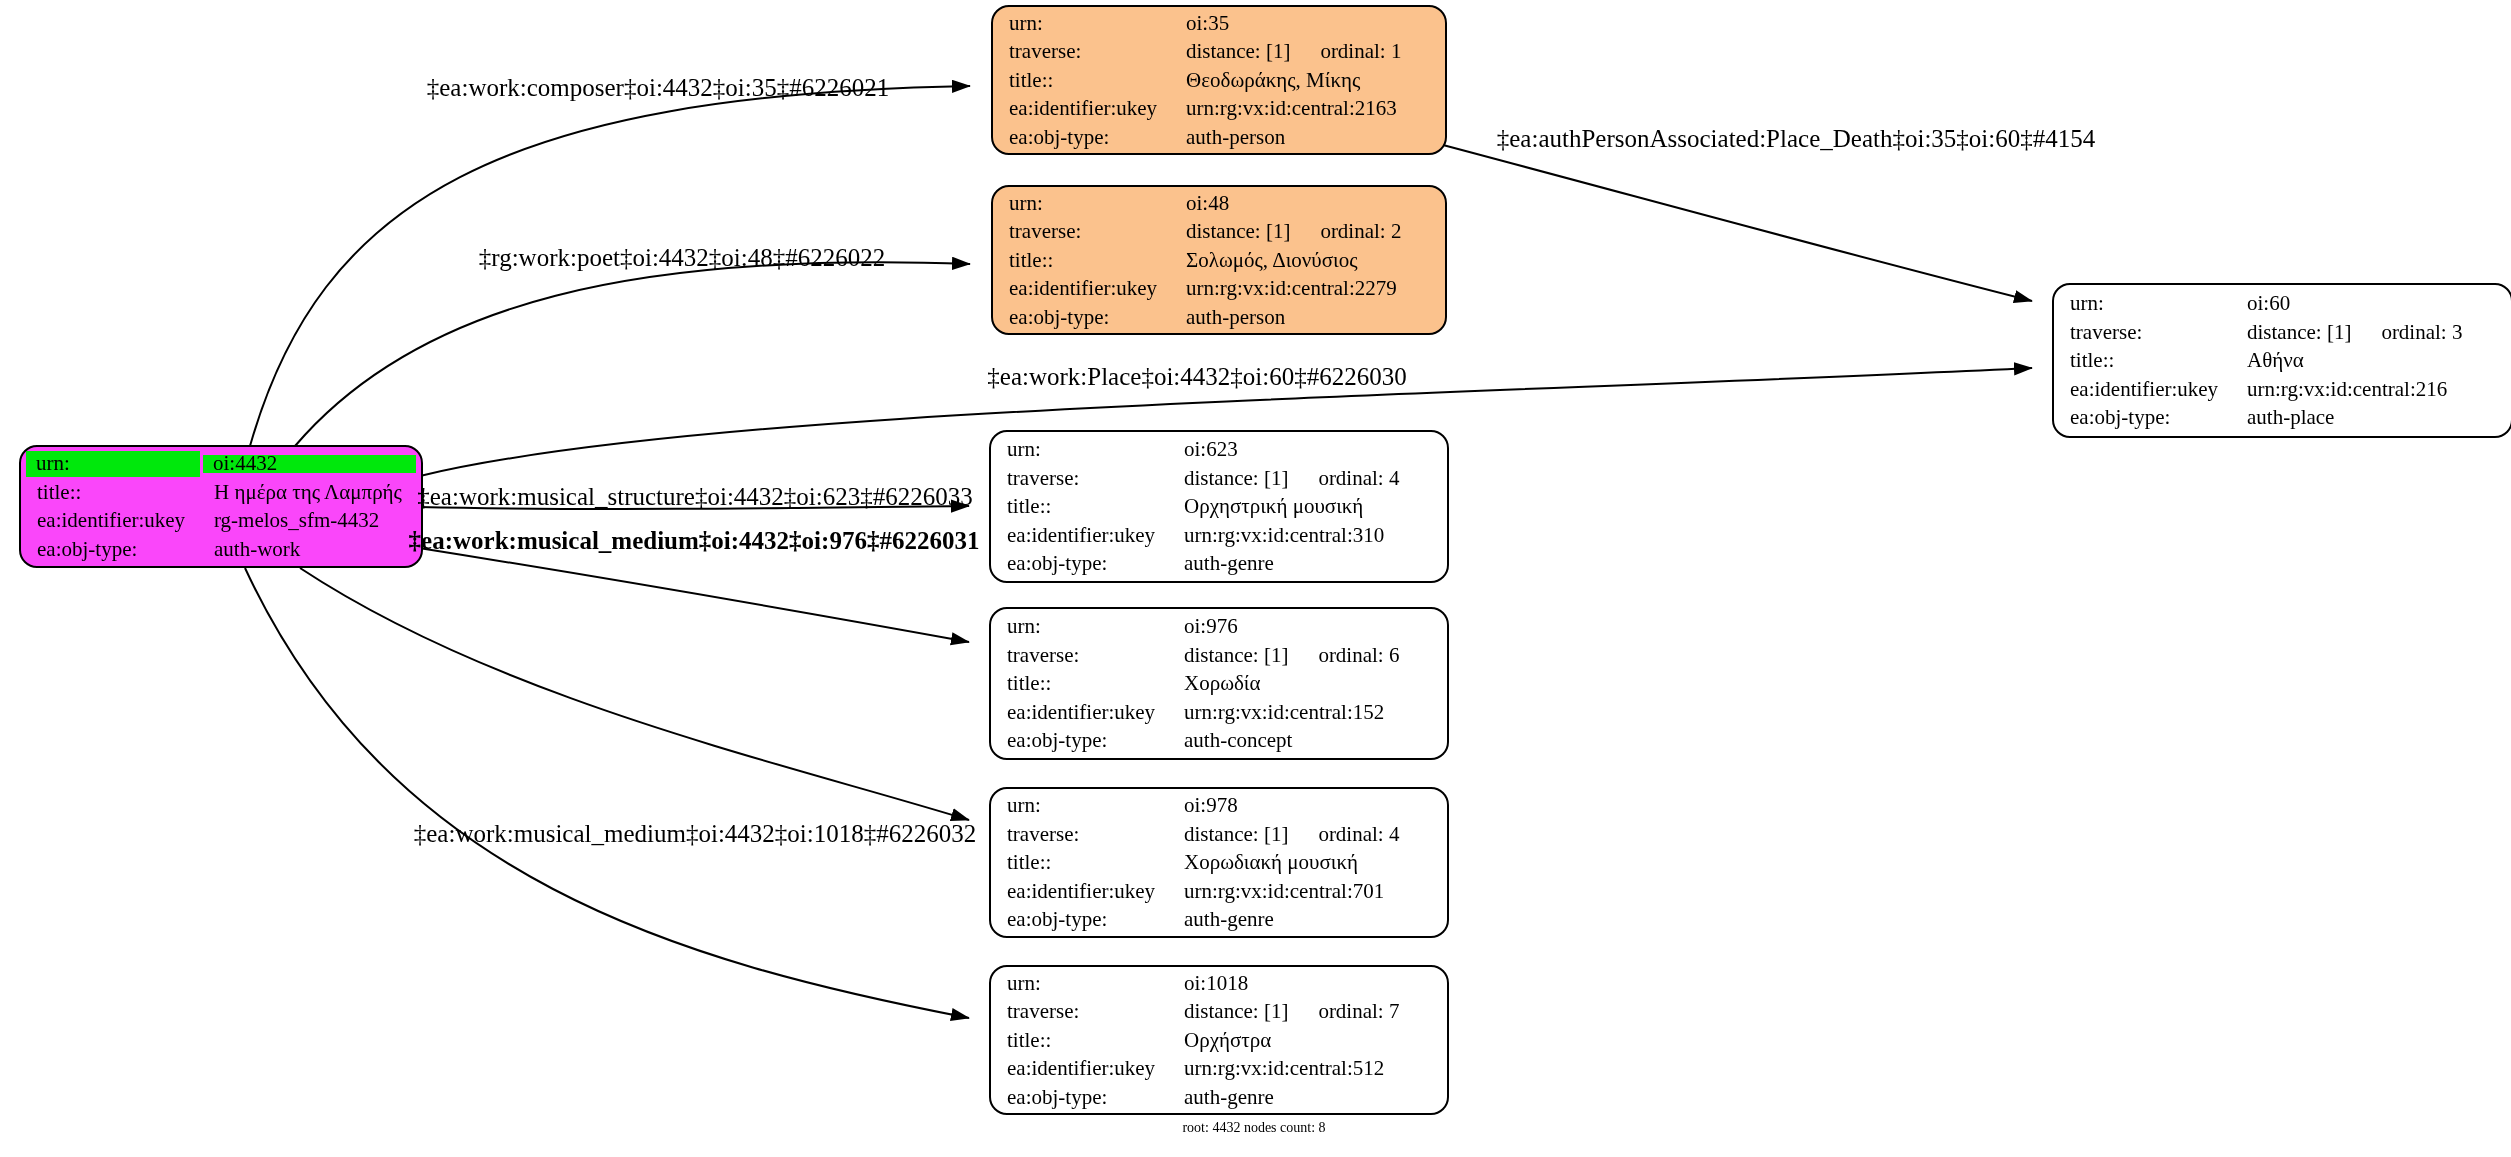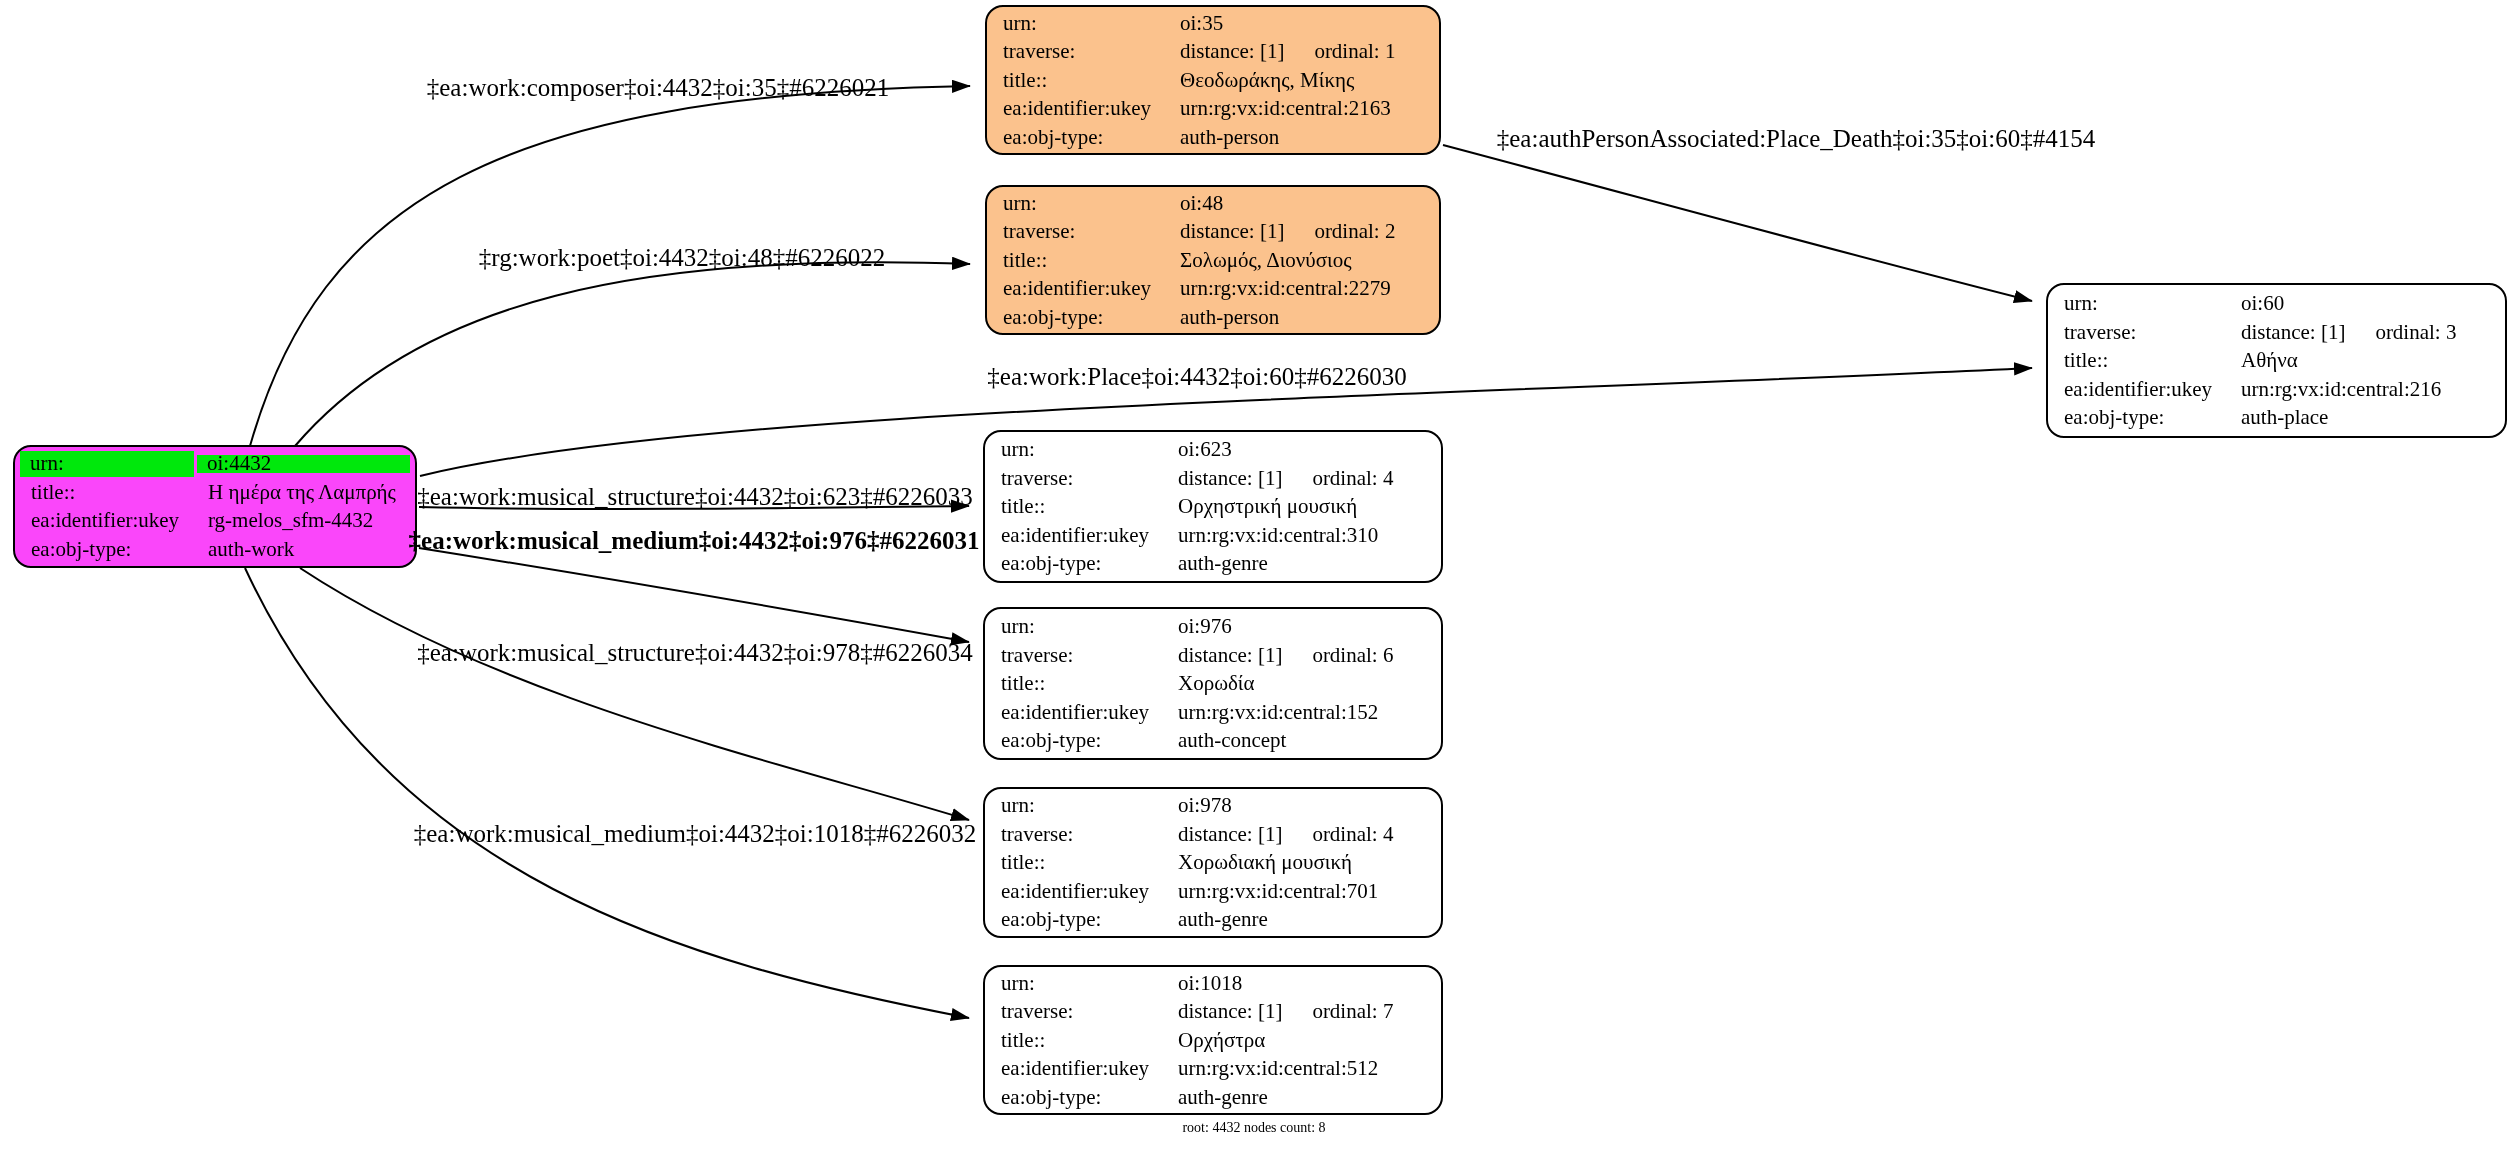--- a/index.html
+++ b/index.html
@@ -11,21 +11,21 @@
     font-family:"Liberation Serif","DejaVu Serif",serif; color:#000;
   }
   #edges{position:absolute;left:0;top:0;width:2511px;height:1157px;}
   .edge{fill:none;stroke:var(--ink);stroke-width:2px;}
   .arrowhead{fill:var(--ink);}
 
   .node{
     position:absolute; box-sizing:border-box;
     border:2px solid var(--ink); border-radius:18px;
     display:flex; flex-direction:column; justify-content:center;
-    font-size:21px; line-height:1;
+    font-size:21px; line-height:1;margin-left:6px;
   }
   .node .row{display:flex; align-items:center; height:28.5px; padding:0 6px; white-space:nowrap;}
   .node .k{flex:0 0 auto; width:177px; padding-left:10px; box-sizing:border-box;}
   .node .v{flex:1 1 auto; padding-left:10px; box-sizing:border-box;}
   .node .v2{margin-left:30px;}
   .node .row.hl{padding:0 5px;}
   .node .row.hl .k{background:var(--green); width:174px; margin-right:3px; height:26px; display:flex; align-items:center;}
   .node .row.hl .v{background:var(--green); height:18px; display:flex; align-items:center;}
 
   .root-node{background:var(--magenta);}
@@ -259,18 +259,17 @@
       <span class="v">auth-genre</span>
     </div>
   </div>
 
   <div class="elabel" id="el-0">‡ea:work:composer‡oi:4432‡oi:35‡#6226021</div>
   <div class="elabel" id="el-1">‡rg:work:poet‡oi:4432‡oi:48‡#6226022</div>
   <div class="elabel" id="el-2">‡ea:authPersonAssociated:Place_Death‡oi:35‡oi:60‡#4154</div>
   <div class="elabel" id="el-3">‡ea:work:Place‡oi:4432‡oi:60‡#6226030</div>
   <div class="elabel" id="el-4">‡ea:work:musical_structure‡oi:4432‡oi:623‡#6226033</div>
   <div class="elabel" id="el-5">‡ea:work:musical_medium‡oi:4432‡oi:976‡#6226031</div>
-  <div class="elabel" id="el-6">‡ea:work:musical_structure‡oi:4432‡oi:978‡#6226034</div>
   <div class="elabel" id="el-7">‡ea:work:musical_medium‡oi:4432‡oi:1018‡#6226032</div>
 
   <div id="caption">root: 4432 nodes count: 8</div>
 
 </div>
 
 </body></html>

